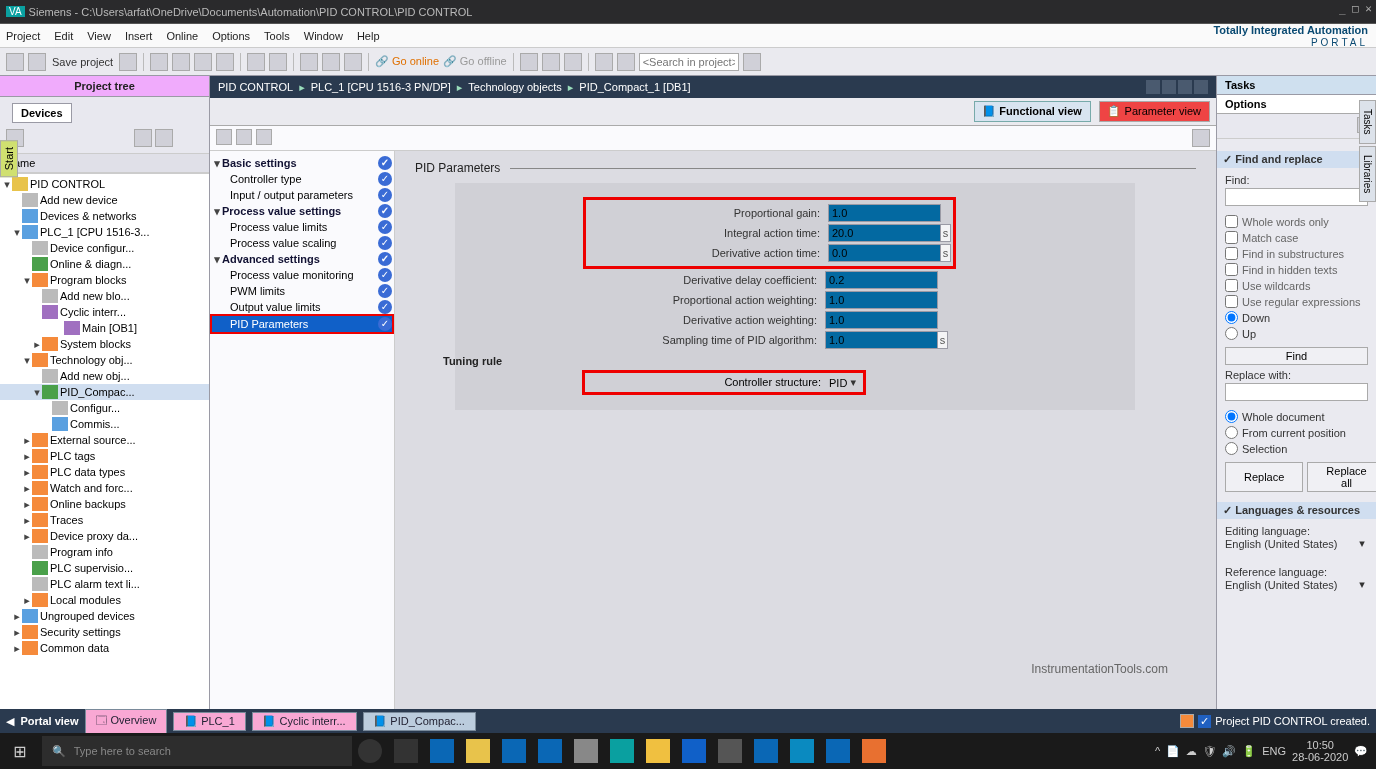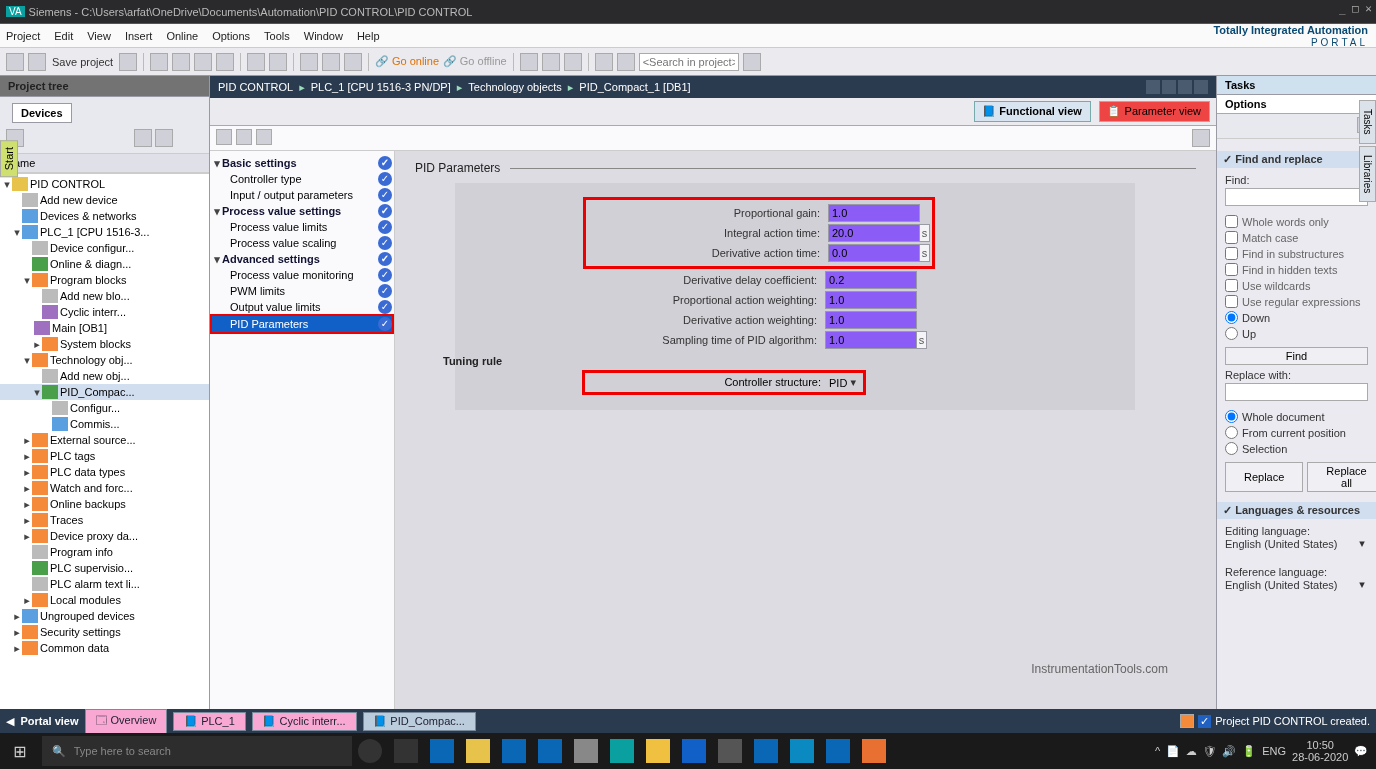--- a/index.html
+++ b/index.html
@@ -9,21 +9,21 @@
 .menubar { background:#fafafa; height:24px; display:flex; align-items:center; padding:0 6px; gap:14px; color:#222; border-bottom:1px solid #ccc; }
 .menubar span { cursor:default; }
 .tia-label { position:absolute; right:8px; color:#0a4a72; font:bold 12px Arial; text-align:right; }
 .tia-label small { font:10px Arial; letter-spacing:3px; display:block; text-align:right; color:#0a4a72; }
 .toolbar { background:#eaeaef; height:28px; display:flex; align-items:center; padding:0 6px; gap:4px; border-bottom:1px solid #9a9aa5; }
 .tb-icon { width:18px; height:18px; background:#d0d0d8; display:inline-block; border:1px solid #aaa; }
 .tb-text { color:#333; padding:0 2px; }
 .tb-sep { width:1px; height:18px; background:#bbb; margin:0 2px;}
 .main { display:flex; height:690px; }
 .left-col { width:210px; background:#e8e8ef; display:flex; flex-direction:column; border-right:1px solid #9a9aa5;}
-.left-tab { background:#737373; padding:4px 8px; font-weight:bold; color:#222; border-bottom:1px solid #9a9aa5;}
+.left-tab { background:#f0abfc; padding:4px 8px; font-weight:bold; color:#222; border-bottom:1px solid #9a9aa5;text-align:center;}
 .dev-tab { background:#fff; margin:4px 6px 0 6px; padding:3px 8px; border:1px solid #9a9aa5; display:inline-block; font-weight:bold;}
 .ptree-tools { padding:4px 6px; display:flex; gap:110px; }
 .name-hdr { background:#e0e0e8; padding:3px 6px; border:1px solid #ccc; border-left:none; border-right:none;}
 .tree { flex:1; overflow:auto; background:#fff; border-top:1px solid #ccc; padding:2px 0; font-size:11px;}
 .tree .n { display:flex; align-items:center; padding:1px 0 1px 0; white-space:nowrap; cursor:default; }
 .tree .ico { width:16px; height:14px; margin-right:2px; display:inline-block; }
 .f-blue { background:#5aa0e0;} .f-yellow{background:#e8c34b;} .f-or{background:#f58a3b;} .f-gn{background:#4aa04a;} .f-pu{background:#a070c0;} .f-gr{background:#bbb;}
 .tri { width:10px; display:inline-block; text-align:center; color:#444;}
 .details-bar { background:#cfe0ef; padding:3px 6px; font-weight:bold; border-top:1px solid #9a9aa5;}
 .mid-col { flex:1; background:#dcdce2; display:flex; flex-direction:column; }
@@ -40,21 +40,21 @@
 .setnav .grp { font-weight:bold; color:#113;}
 .setnav .chk { width:14px; height:14px; border-radius:7px; background:#3a6bd5; color:#fff; margin-left:auto; text-align:center; font-size:10px; line-height:14px;}
 .setnav .sel { background:#1060c8; color:#fff;}
 .setnav .high { outline:2px solid #e00; }
 .form-area { flex:1; background:#dcdce2; padding:10px 20px; overflow:auto;}
 .form-title { font-size:12px; color:#222; display:flex; align-items:center; gap:10px;}
 .form-title::after { content:""; flex:1; height:1px; background:#888;}
 .form-box { background:#d0d0d6; margin:8px 0 16px 40px; padding:10px 12px 18px 12px; width:680px;}
 .row { display:flex; align-items:center; margin:2px 0; }
 .row label { width:240px; text-align:right; padding-right:8px; color:#333;}
-.row input[type=text], .row .combo { width:92px; height:18px; background:#8b5cf6; border:1px solid #9a9aa5; padding:0 3px; font:11px Arial;}
+.row input[type=text], .row .combo { width:113px; height:18px; background:#0369a1; border:1px solid #9a9aa5; padding:0 3px; font:11px Arial;}
 .combo { display:flex; align-items:center; justify-content:space-between;}
 .unit { width:10px; color:#555; text-align:center; background:#f4f4f6; border:1px solid #9a9aa5; border-left:none; height:18px; line-height:16px;}
 .redwrap { outline:3px solid #e00; display:inline-flex; }
 .sub-title { font-weight:bold; color:#222; margin:6px 0 6px -24px;}
 .watermark { position:absolute; right:208px; top:662px; color:#666; font:12px Arial;}
 .right-col { width:160px; background:#e8e8ef; border-left:1px solid #9a9aa5; display:flex; flex-direction:column;}
 .r-tab { background:#cfe0ef; padding:3px 8px; font-weight:bold; border-bottom:1px solid #9a9aa5;}
 .r-body { padding:6px 8px; flex:1; overflow:auto; color:#333; border-top:1px solid #ccc; background:#eaeaf0;}
 .r-body .sec { background:#d0def0; padding:2px 6px; margin:6px -8px; font-weight:bold;}
 .r-body input[type=text] { width:100%; height:18px; border:1px solid #aaa; margin:2px 0 6px;}
@@ -176,21 +176,21 @@
           <span>Program blocks</span>
         </div>
       <div class="n" style="padding-left:42px">
           <span class="ico f-gr"></span>
           <span>Add new blo...</span>
         </div>
       <div class="n" style="padding-left:42px">
           <span class="ico f-pu"></span>
           <span>Cyclic interr...</span>
         </div>
-      <div class="n" style="padding-left:34px">
+      <div class="n" style="padding-left:64px">
           <span class="ico f-pu"></span>
           <span>Main [OB1]</span>
         </div>
       <div class="n" style="padding-left:32px">
           <span class="tri">▸</span>
           <span class="ico f-or"></span>
           <span>System blocks</span>
         </div>
       <div class="n" style="padding-left:22px">
           <span class="tri">▾</span>

